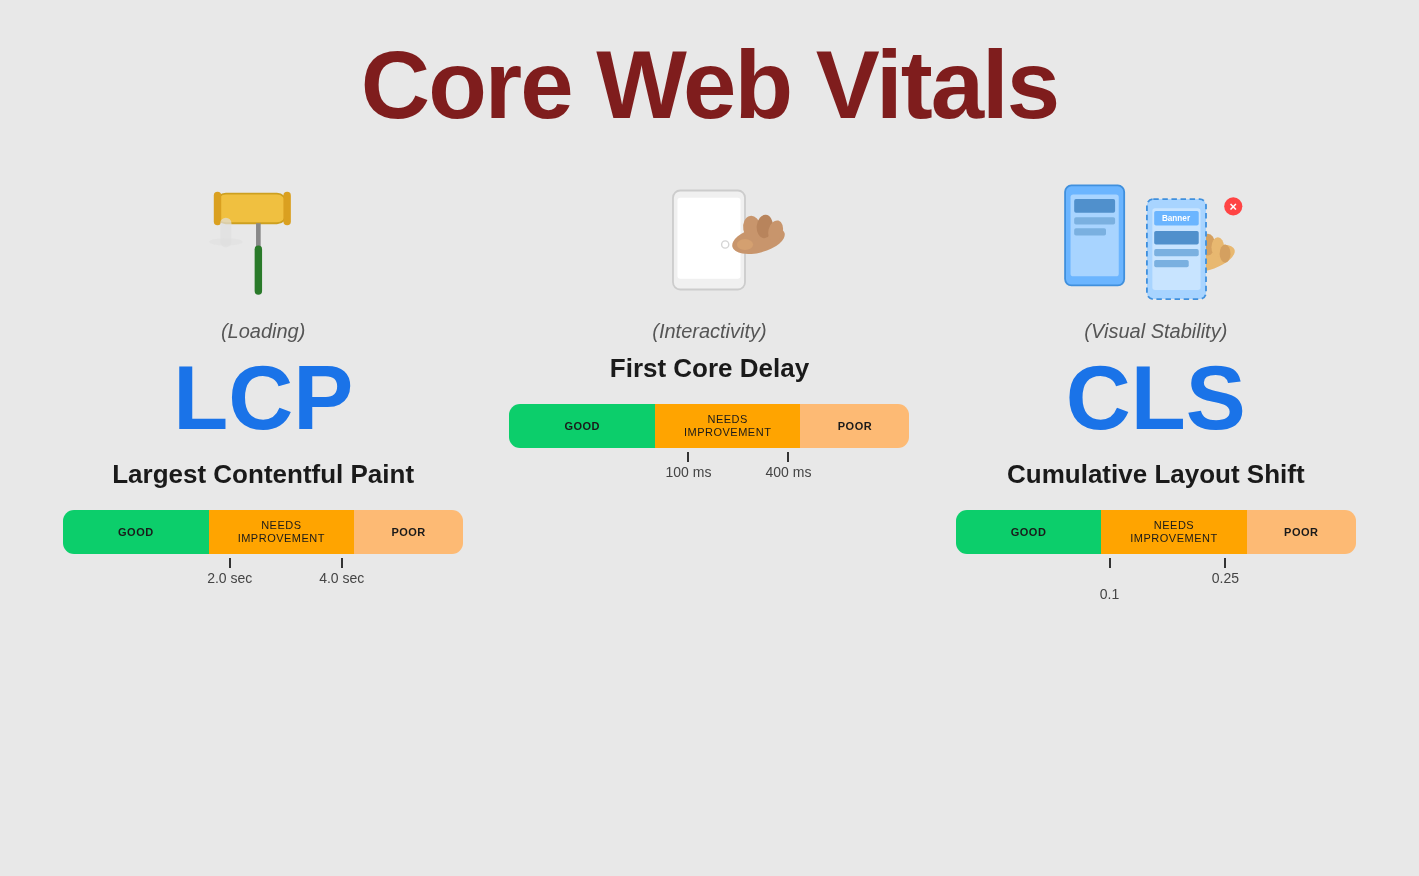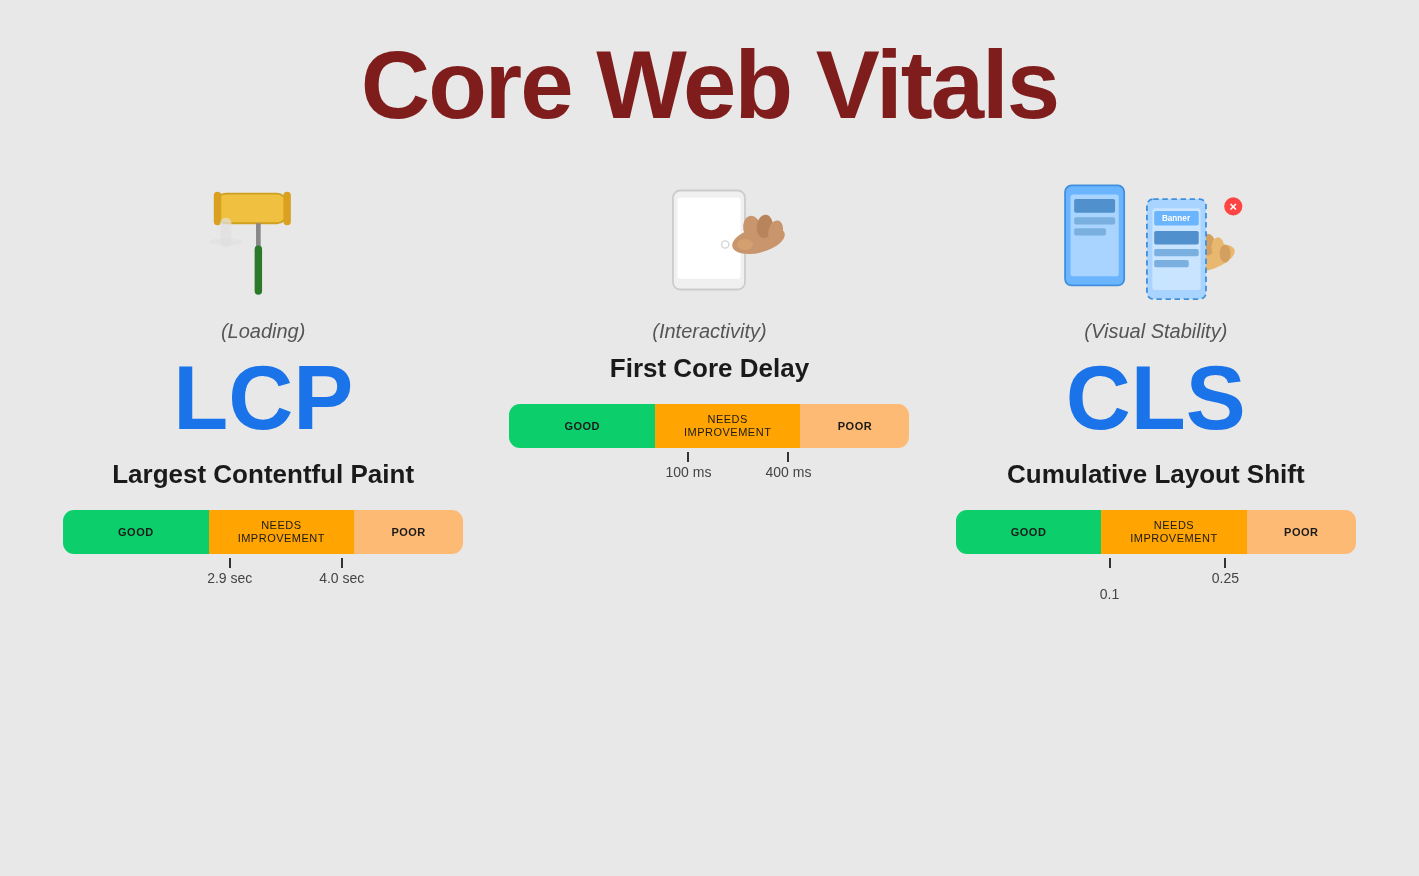--- a/index.html
+++ b/index.html
@@ -195,21 +195,21 @@
     <span class="vital-name">Largest Contentful Paint</span>
     <div class="metric-bar-container">
       <div class="metric-bar">
         <div class="bar-good">GOOD</div>
         <div class="bar-needs">NEEDS<br>IMPROVEMENT</div>
         <div class="bar-poor">POOR</div>
       </div>
       <div class="metric-ticks" style="height:30px; position:relative;">
         <div class="tick-container" style="left:36%;">
           <div class="tick-line"></div>
-          <span class="tick-label">2.9 sec</span>
+          <span class="tick-label">2.0 sec</span>
         </div>
         <div class="tick-container" style="left:64%;">
           <div class="tick-line"></div>
           <span class="tick-label">4.0 sec</span>
         </div>
       </div>
     </div>
   </div>
 
   <div class="vital-card">

